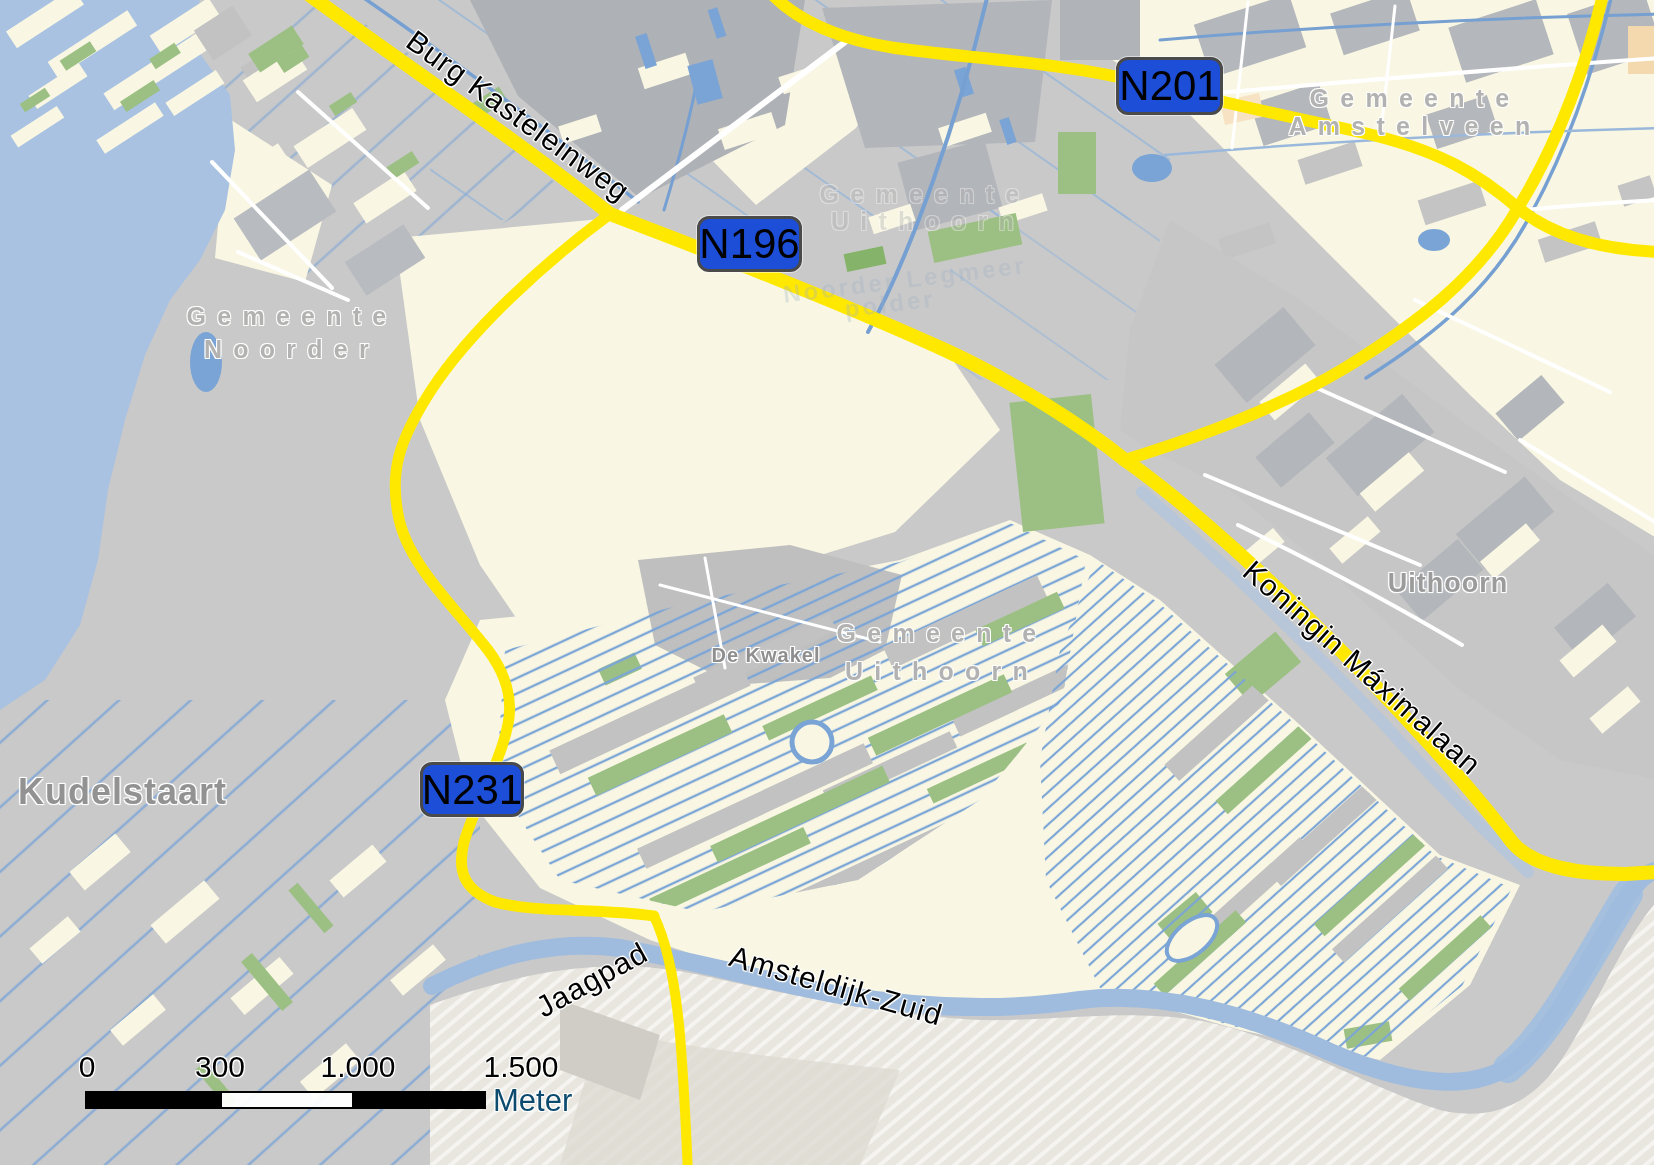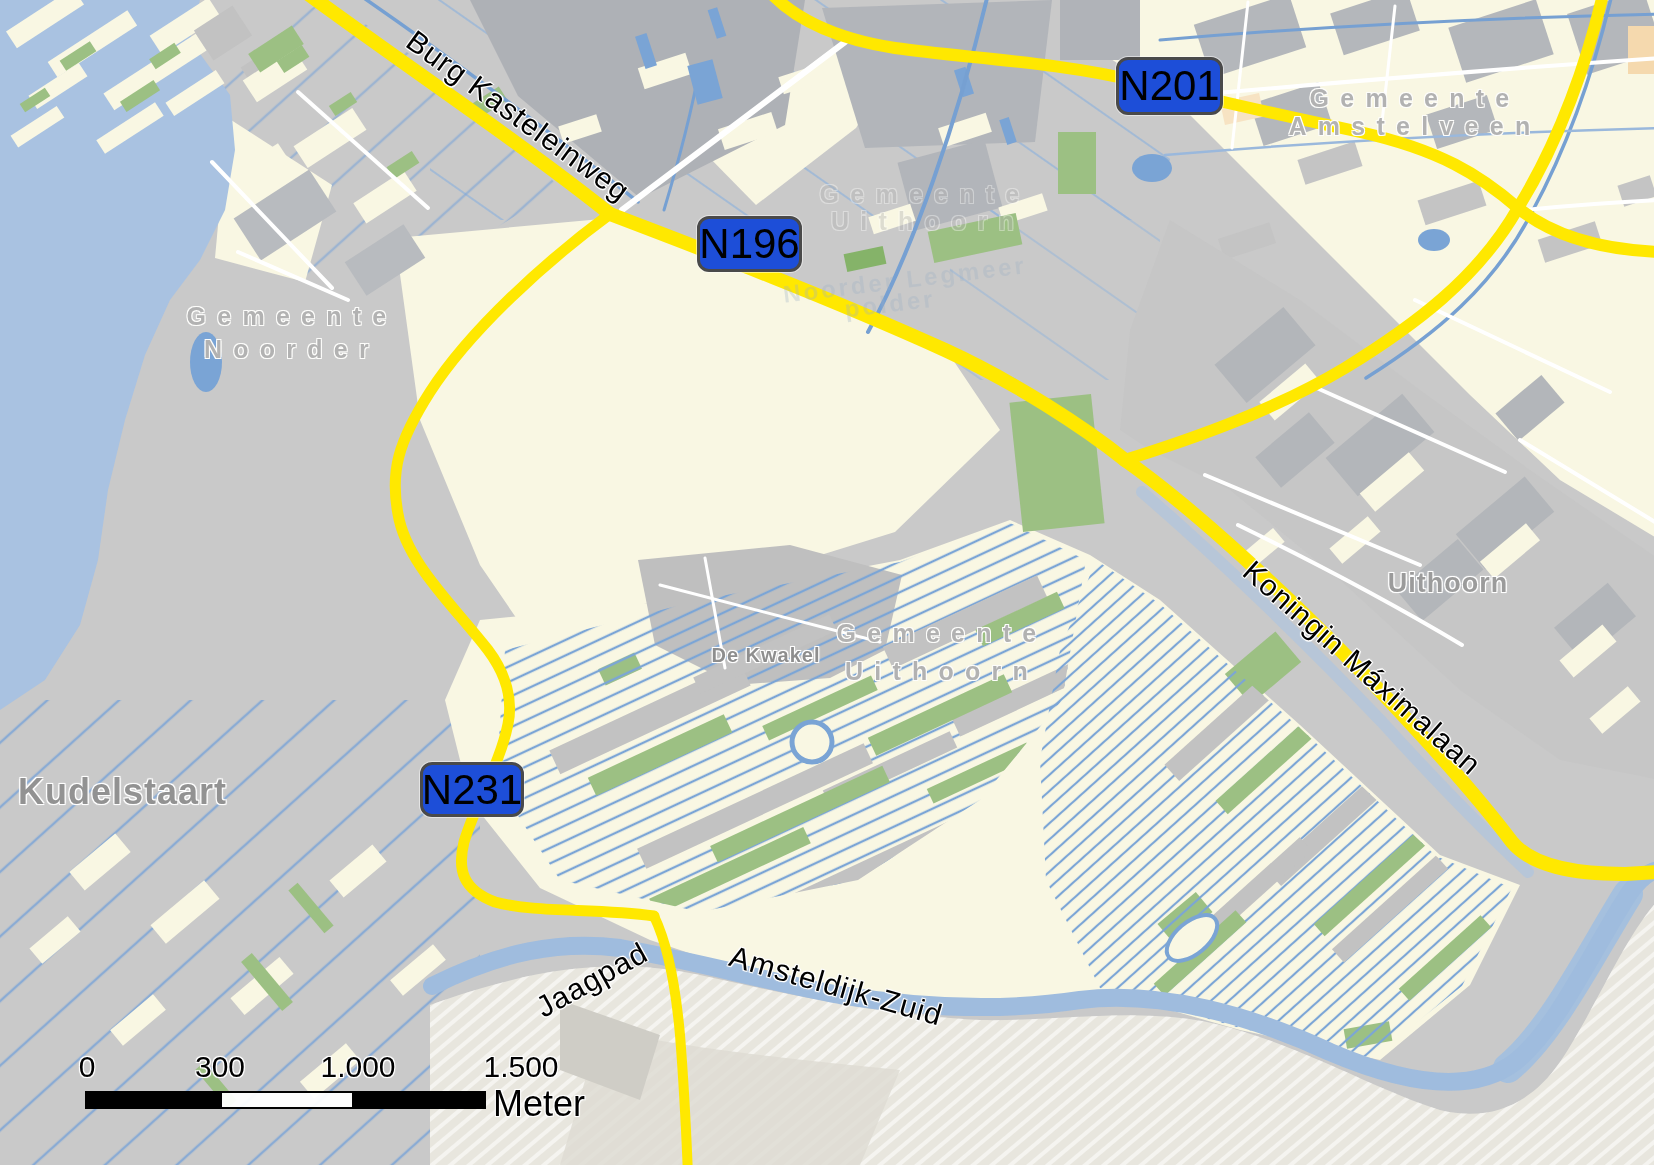--- a/index.html
+++ b/index.html
@@ -21,21 +21,21 @@
     position:absolute;display:flex;align-items:center;justify-content:center;
     background:#1d4ed8;border:3px solid #4a4a4a;border-radius:12px;
     color:#000;font-size:42px;line-height:1;box-shadow:0 0 0 1px rgba(255,255,255,.5);
   }
   .scalebar{position:absolute;left:85px;top:1050px;width:620px;height:80px;}
   .scalebar .tick{position:absolute;top:0;transform:translateX(-50%);font-size:30px;color:#000;}
   .sb-bar{position:absolute;left:0;top:41px;width:397px;height:14px;border:2px solid #000;
     display:flex;background:rgba(255,255,255,0.75);}
   .sb-seg-dark{background:#000;height:100%;}
   .sb-seg-light{background:rgba(255,255,255,0.75);height:100%;}
-  .sb-unit{position:absolute;left:408px;top:33px;font-size:36px;color:#000000;}
+  .sb-unit{position:absolute;left:408px;top:33px;font-size:31px;color:#0c4a6e;}
 </style>
 </head>
 <body>
 
 <div class="stage">
 
 <svg width="1654" height="1165" viewBox="0 0 1654 1165">
   <defs>
     <pattern id="pA" width="14" height="14" patternUnits="userSpaceOnUse" patternTransform="rotate(-25)">
       <line x1="0" y1="7" x2="14" y2="7" stroke="#7ba5d6" stroke-width="2.4"></line>

